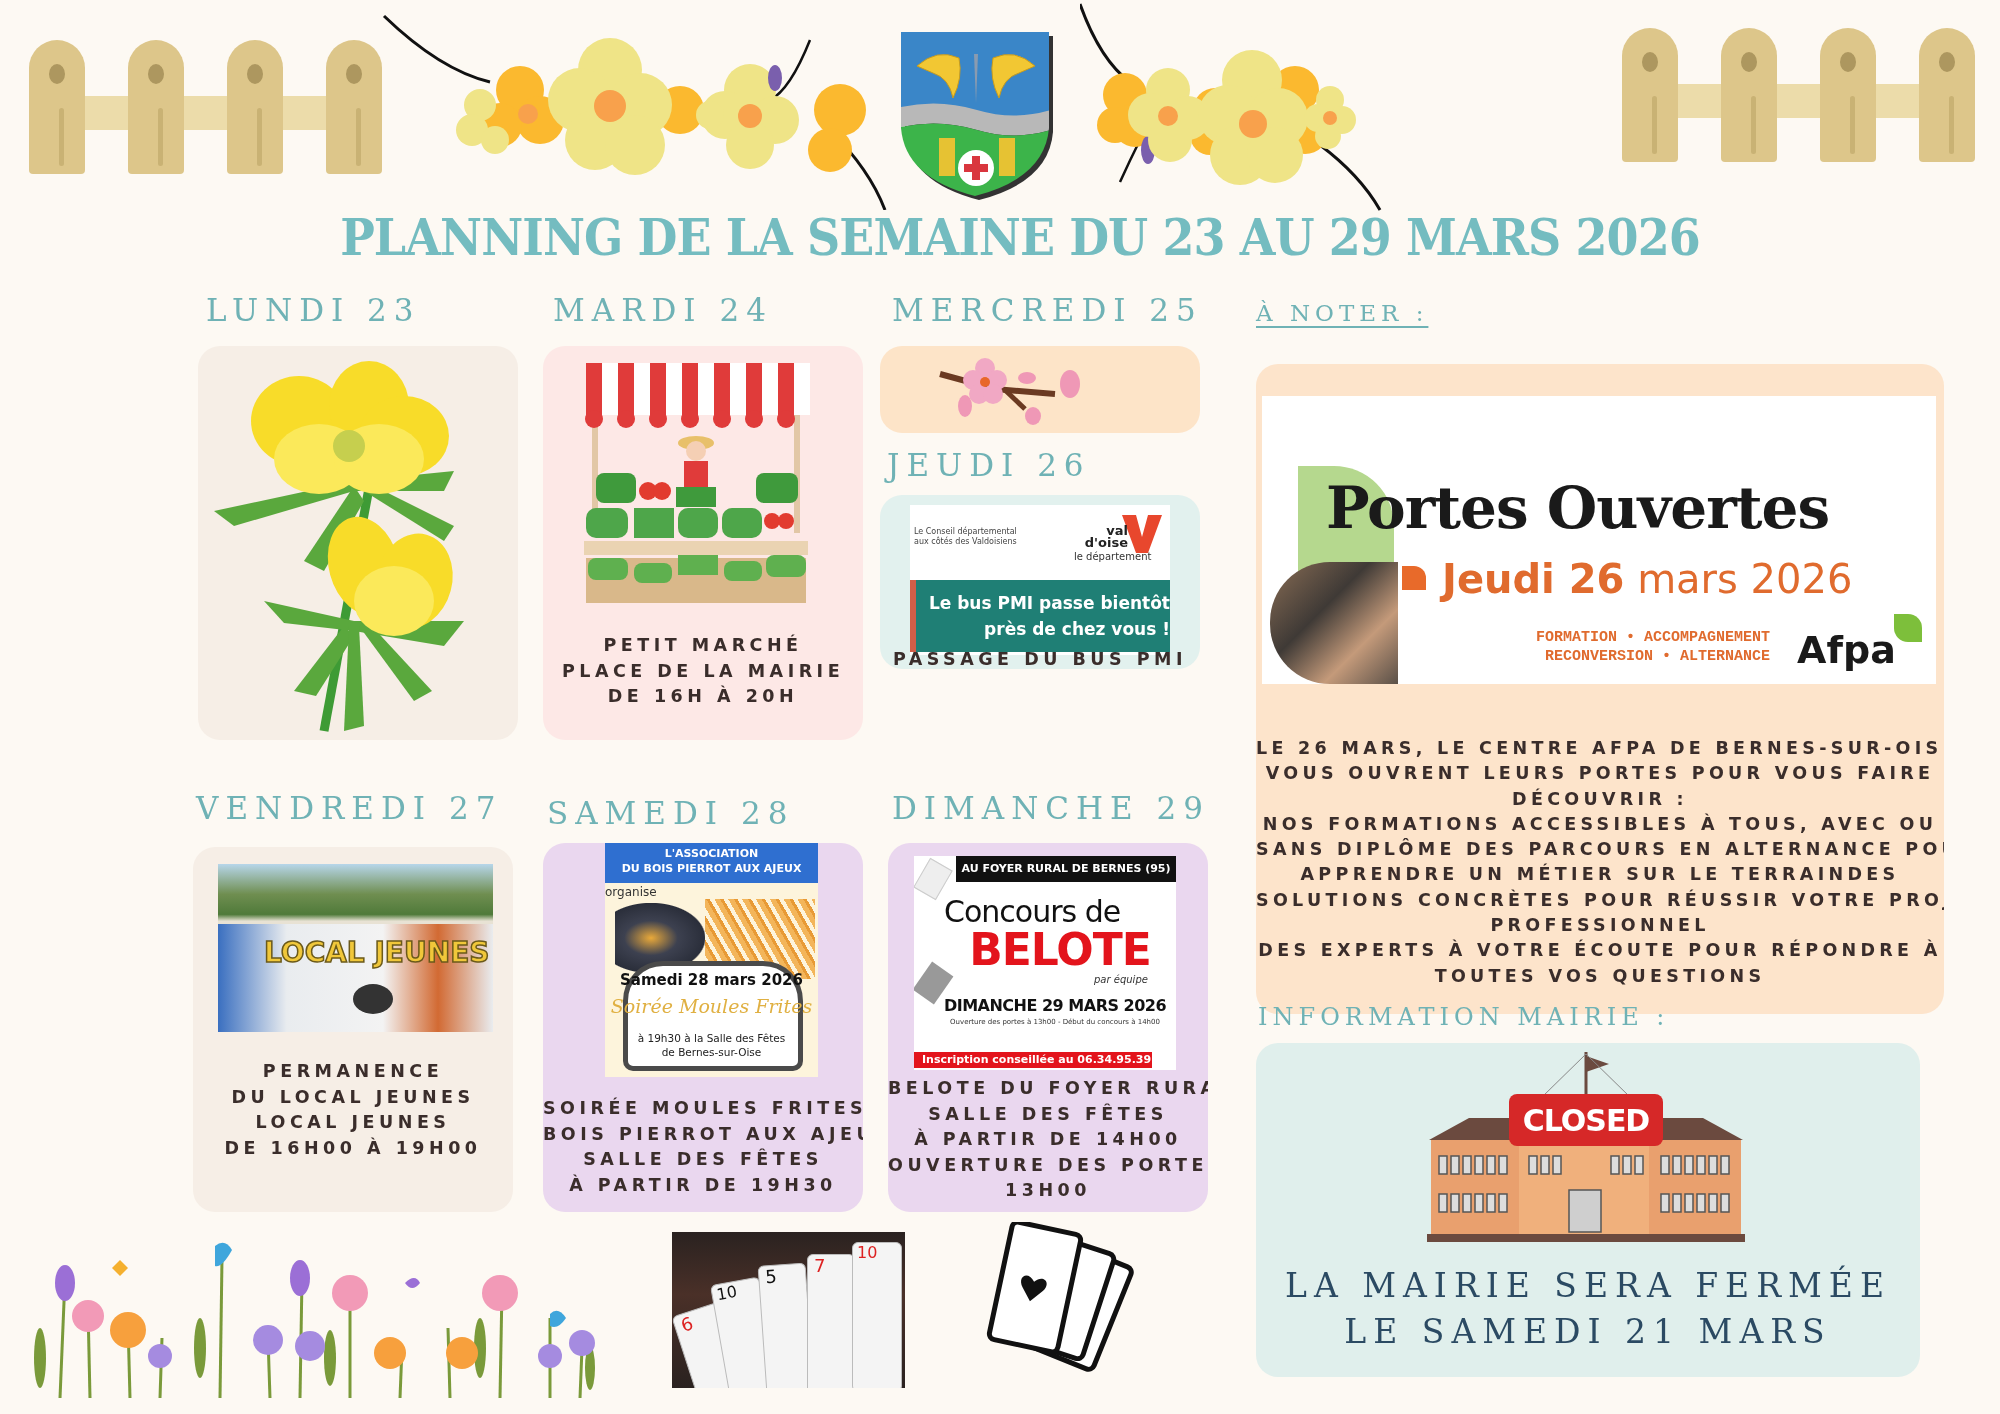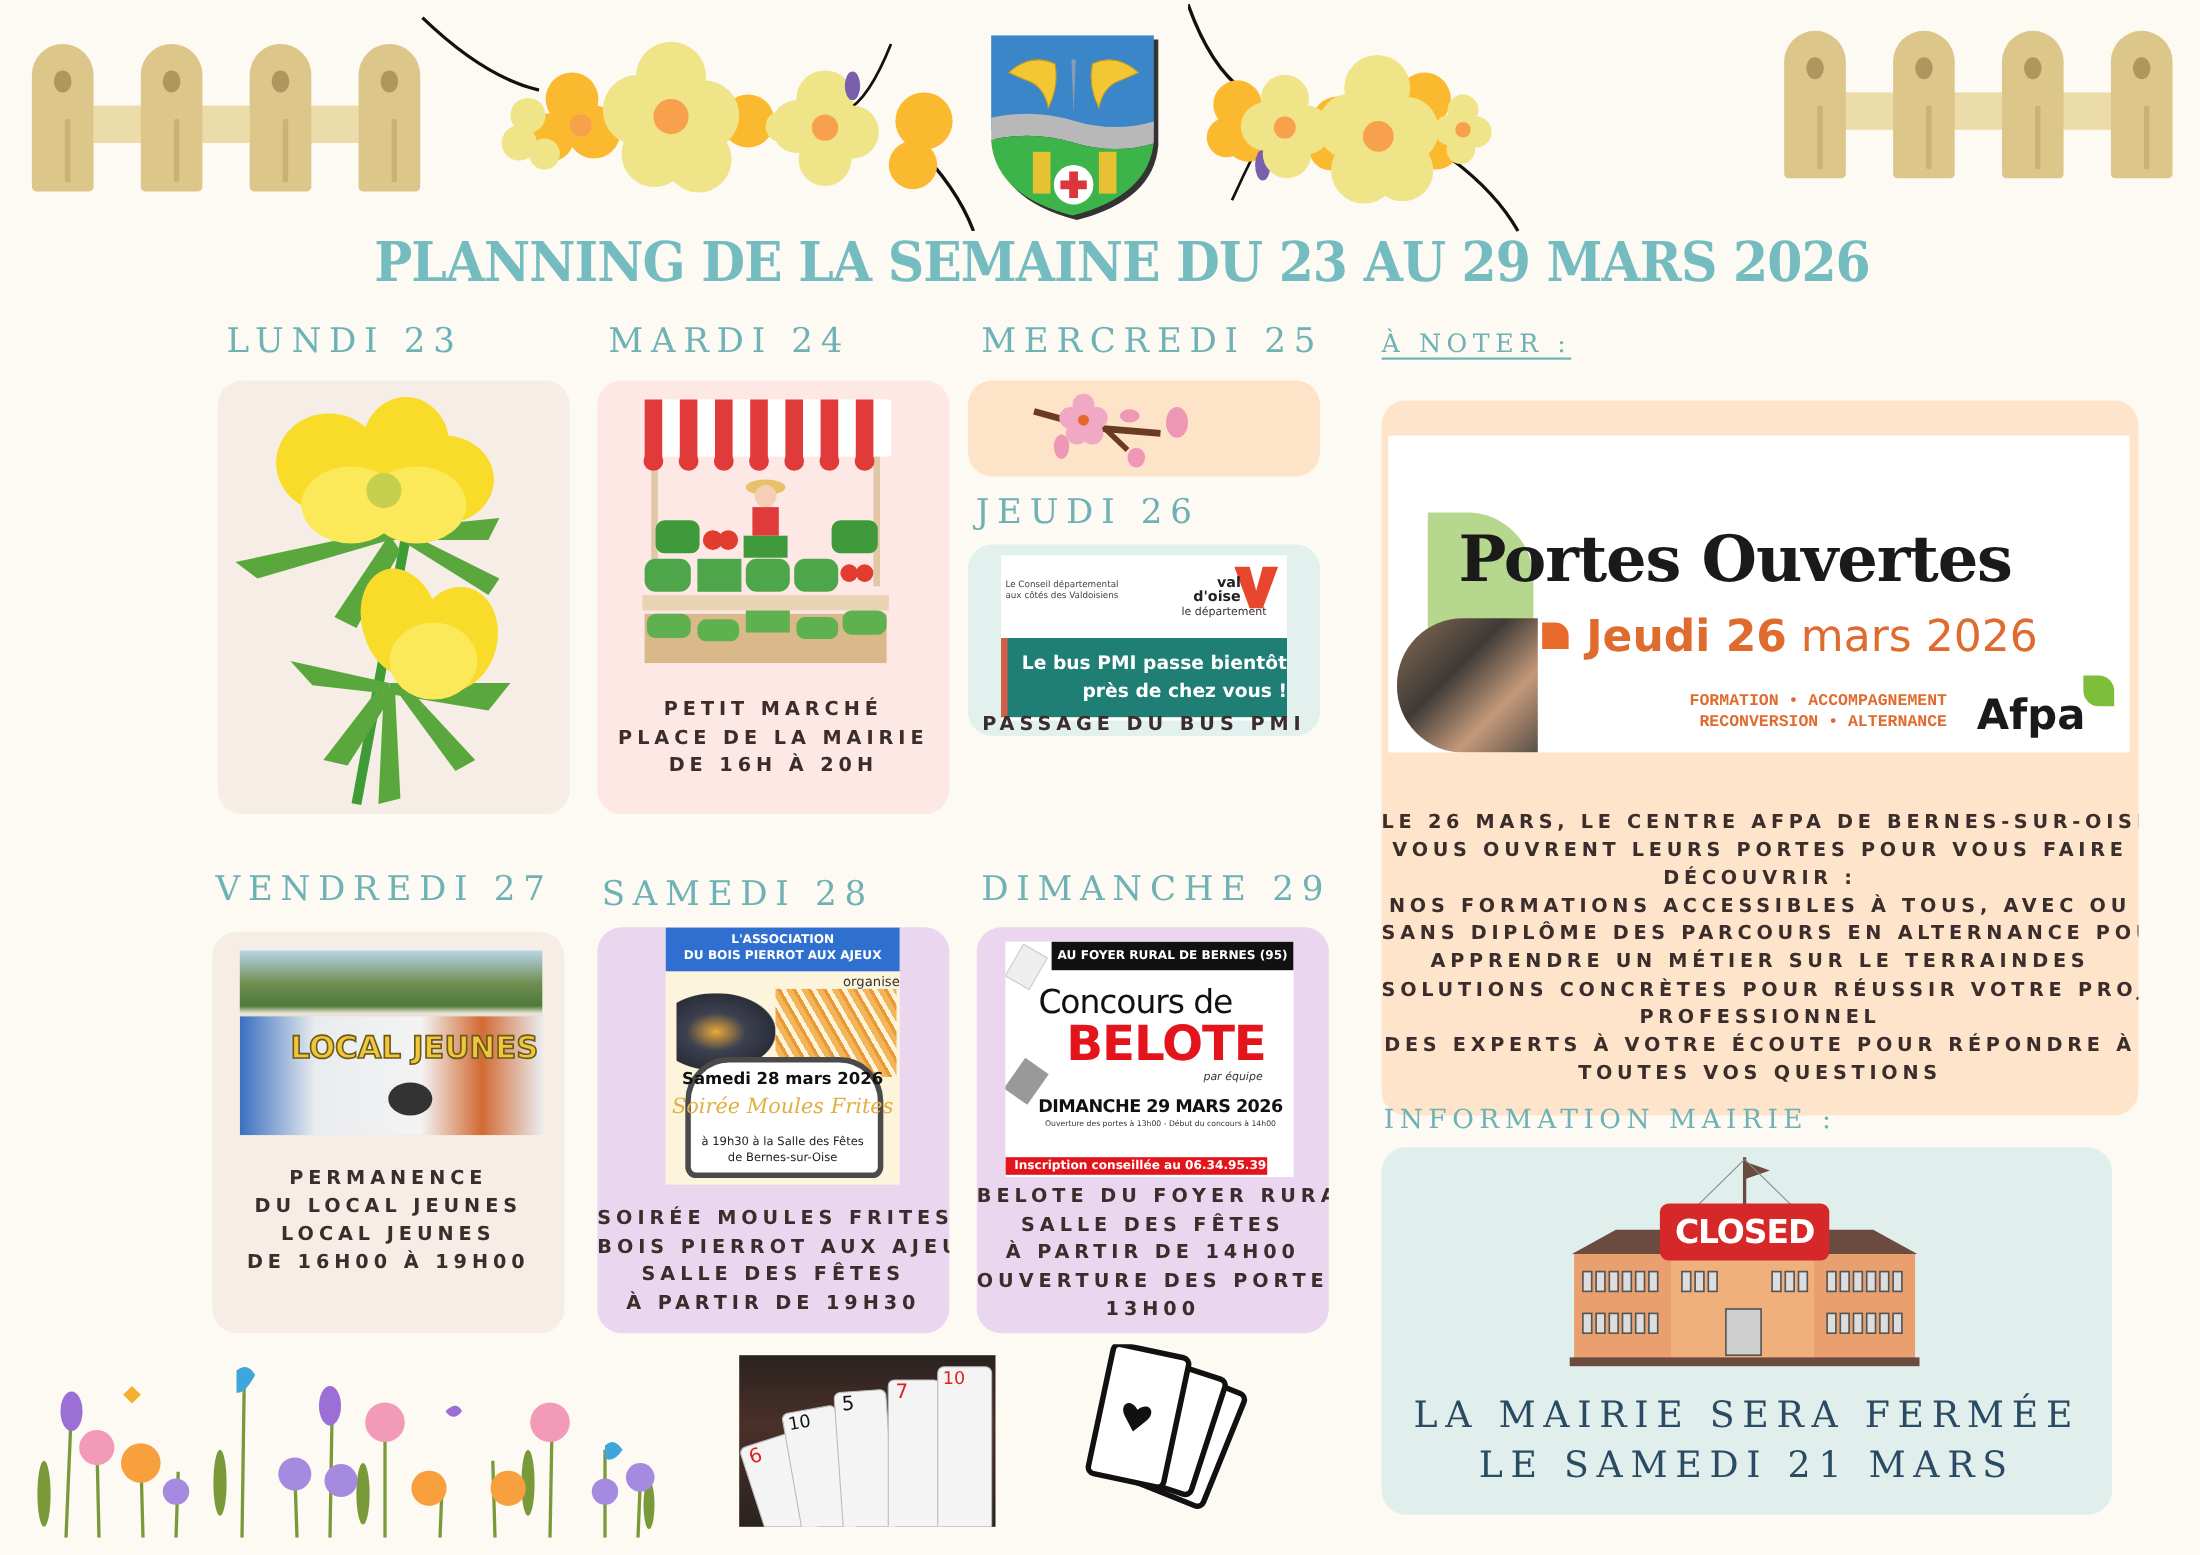--- a/index.html
+++ b/index.html
@@ -364,21 +364,21 @@
     <span class="ev-line">DE 16H00 À 19H00</span>
   </div>
 </div>
 
 <div class="card c-lilac" style="left:543px; top:843px; width:320px; height:369px;">
   <div class="img-box" style="left:62px; top:0px; width:213px; height:234px; background:#fdf4dc;">
     <div class="abs" style="left:0; top:0; width:213px; height:40px; background:#2f6fd0; color:#fff; font-weight:bold; font-size:11px; text-align:center; line-height:15px; padding-top:3px;">
       <div>L'ASSOCIATION</div>
       <div>DU BOIS PIERROT AUX AJEUX</div>
     </div>
-    <div class="abs" style="left:0; top:42px; width:213px; text-align:right; font-size:12px; color:#333;">organise</div>
+    <div class="abs" style="left:0; top:42px; width:213px; text-align:left; font-size:12px; color:#333;">organise</div>
     <div class="abs" style="left:10px; top:60px; width:90px; height:70px; background:radial-gradient(ellipse at 40% 50%,#e9a93a 0%,#3d4150 35%,#2a2e3a 70%,transparent 72%);"></div>
     <div class="abs" style="left:100px; top:56px; width:110px; height:80px; background:repeating-linear-gradient(60deg,#f3b55a 0 5px,#e89a35 5px 8px,transparent 8px 12px);"></div>
     <div class="abs" style="left:18px; top:118px; width:180px; height:110px; background:#fff; border:5px solid #4a4a4a; border-radius:40px 40px 10px 10px;"></div>
     <div class="abs" style="left:0; top:128px; width:213px; text-align:center; font-weight:bold; font-size:15px; color:#111;">Samedi 28 mars 2026</div>
     <div class="abs" style="left:0; top:152px; width:213px; text-align:center; font-family:'DejaVu Serif', serif; font-style:italic; font-size:19px; color:#e0b042;">Soirée Moules Frites</div>
     <div class="abs" style="left:0; top:188px; width:213px; text-align:center; font-size:10.5px; color:#222; line-height:14px;">
       <div>à 19h30 à la Salle des Fêtes</div>
       <div>de Bernes-sur-Oise</div>
     </div>
   </div>

